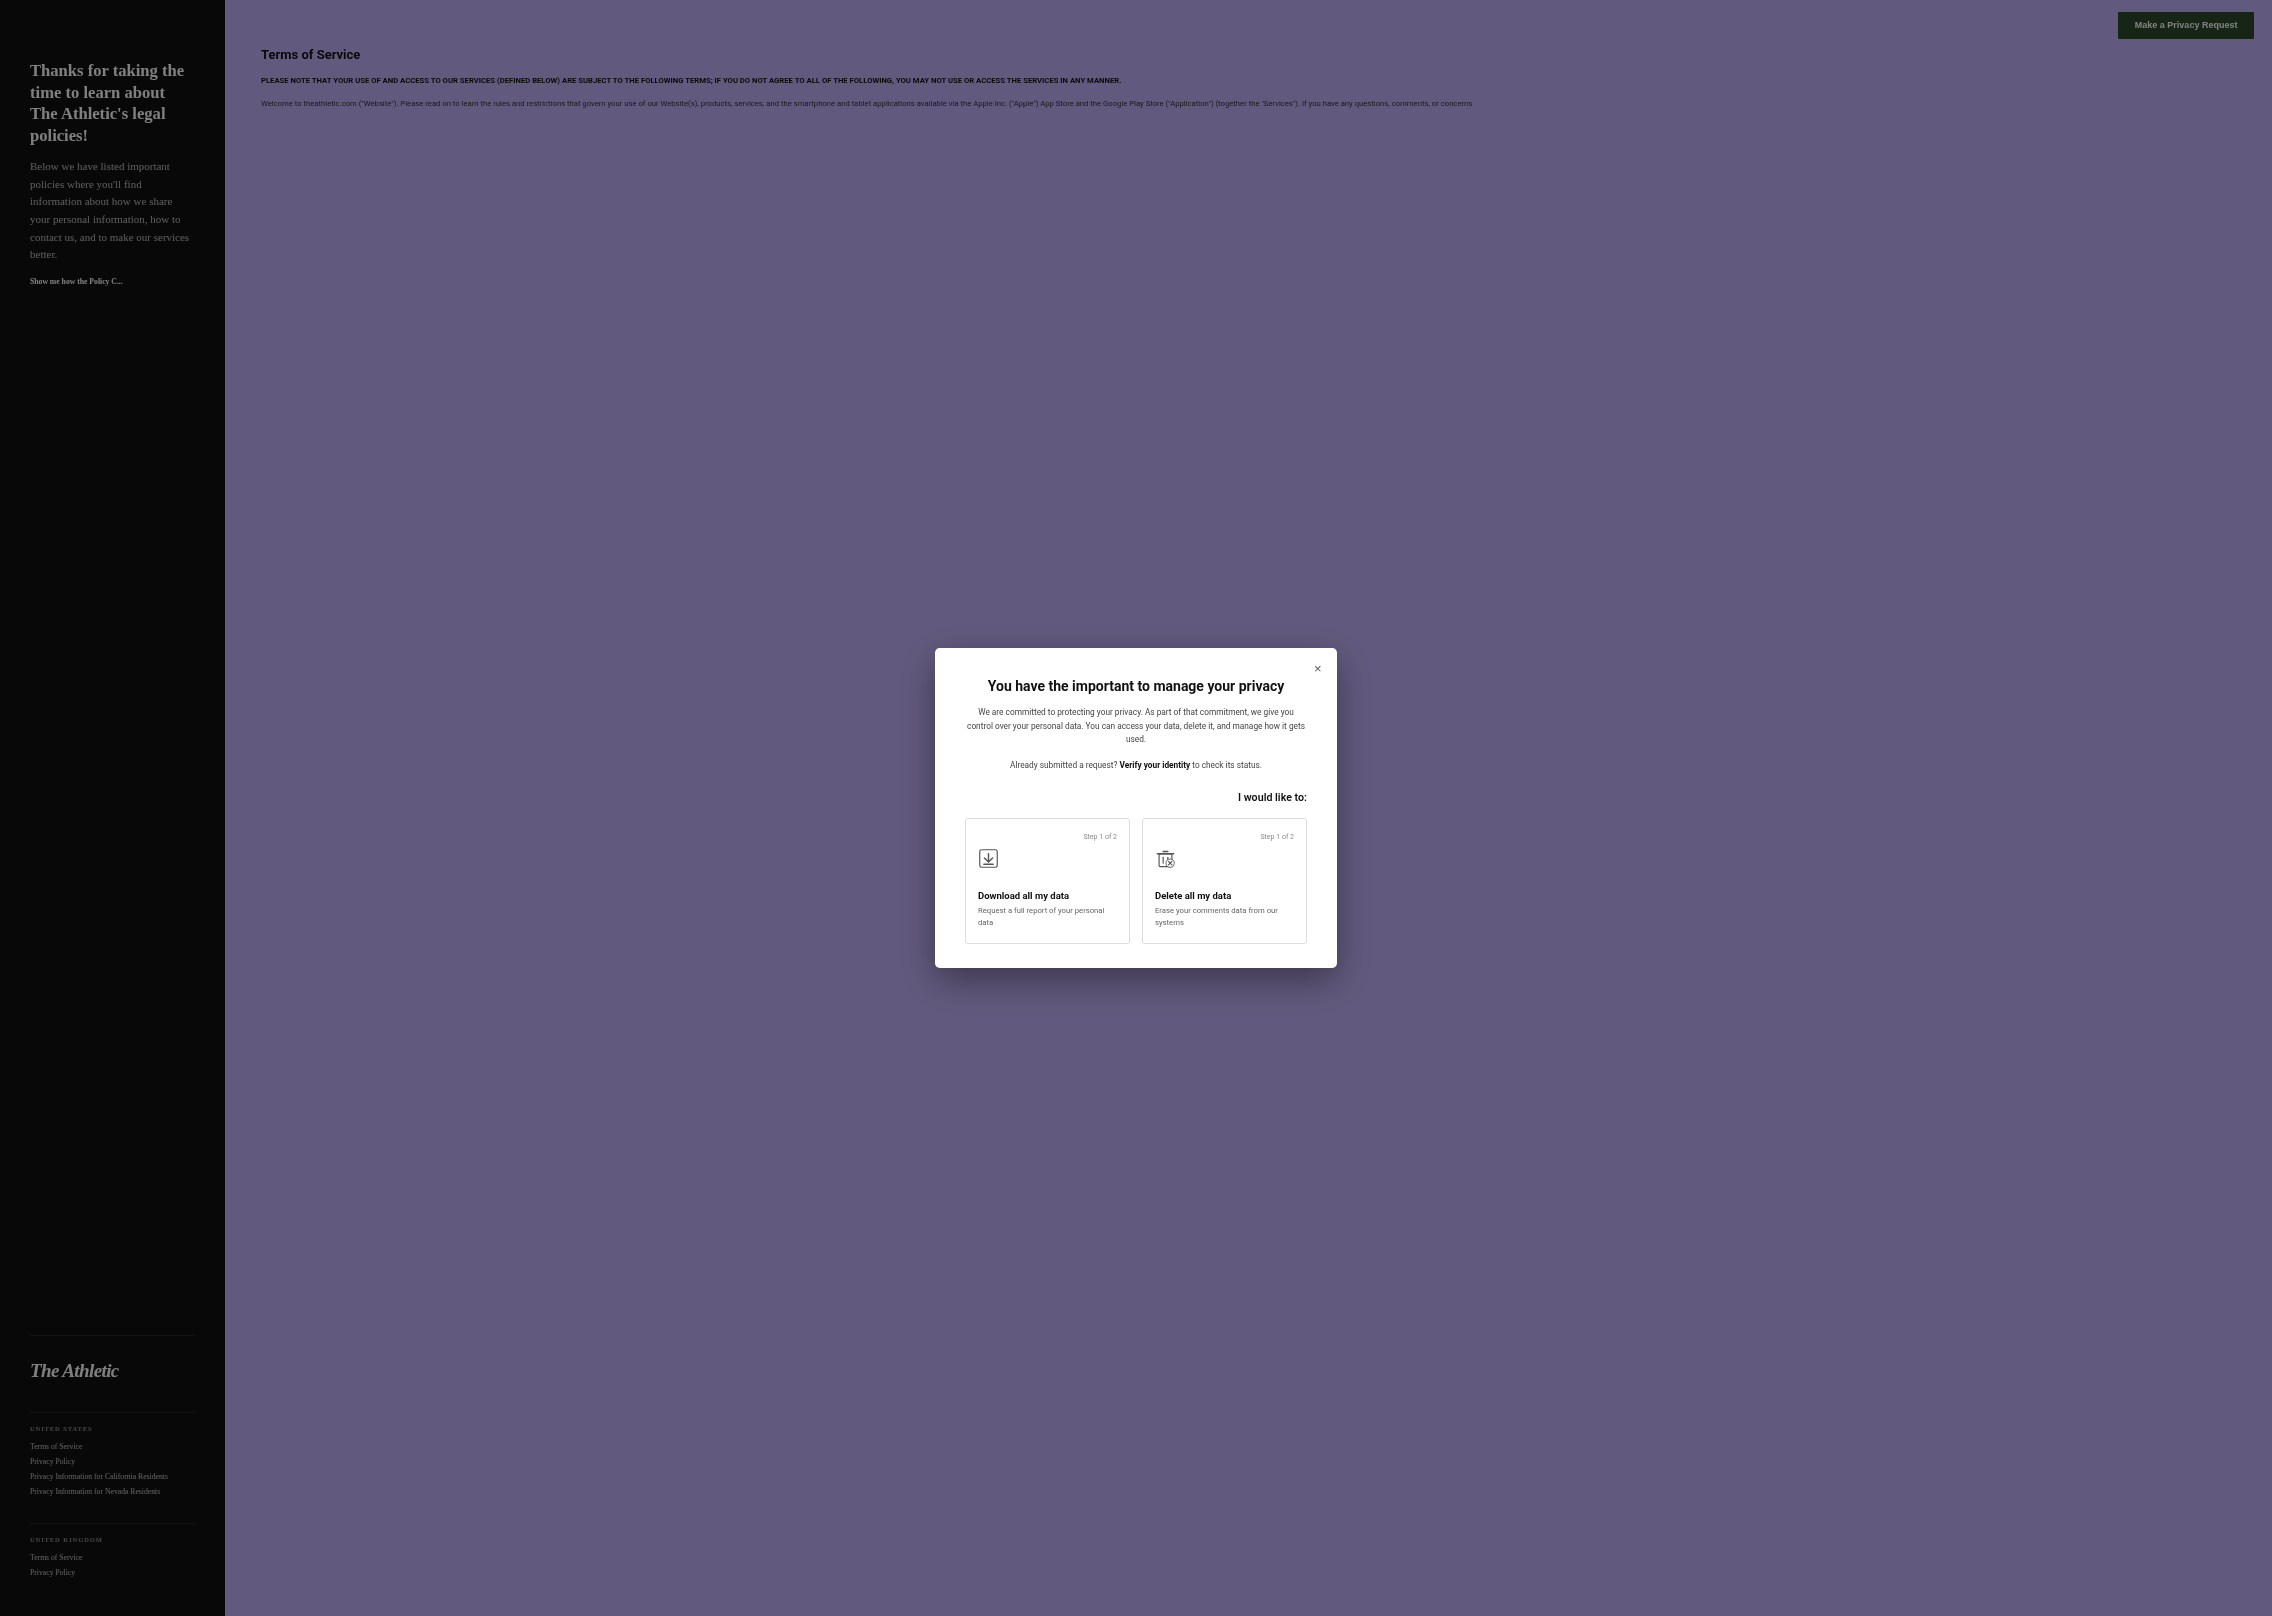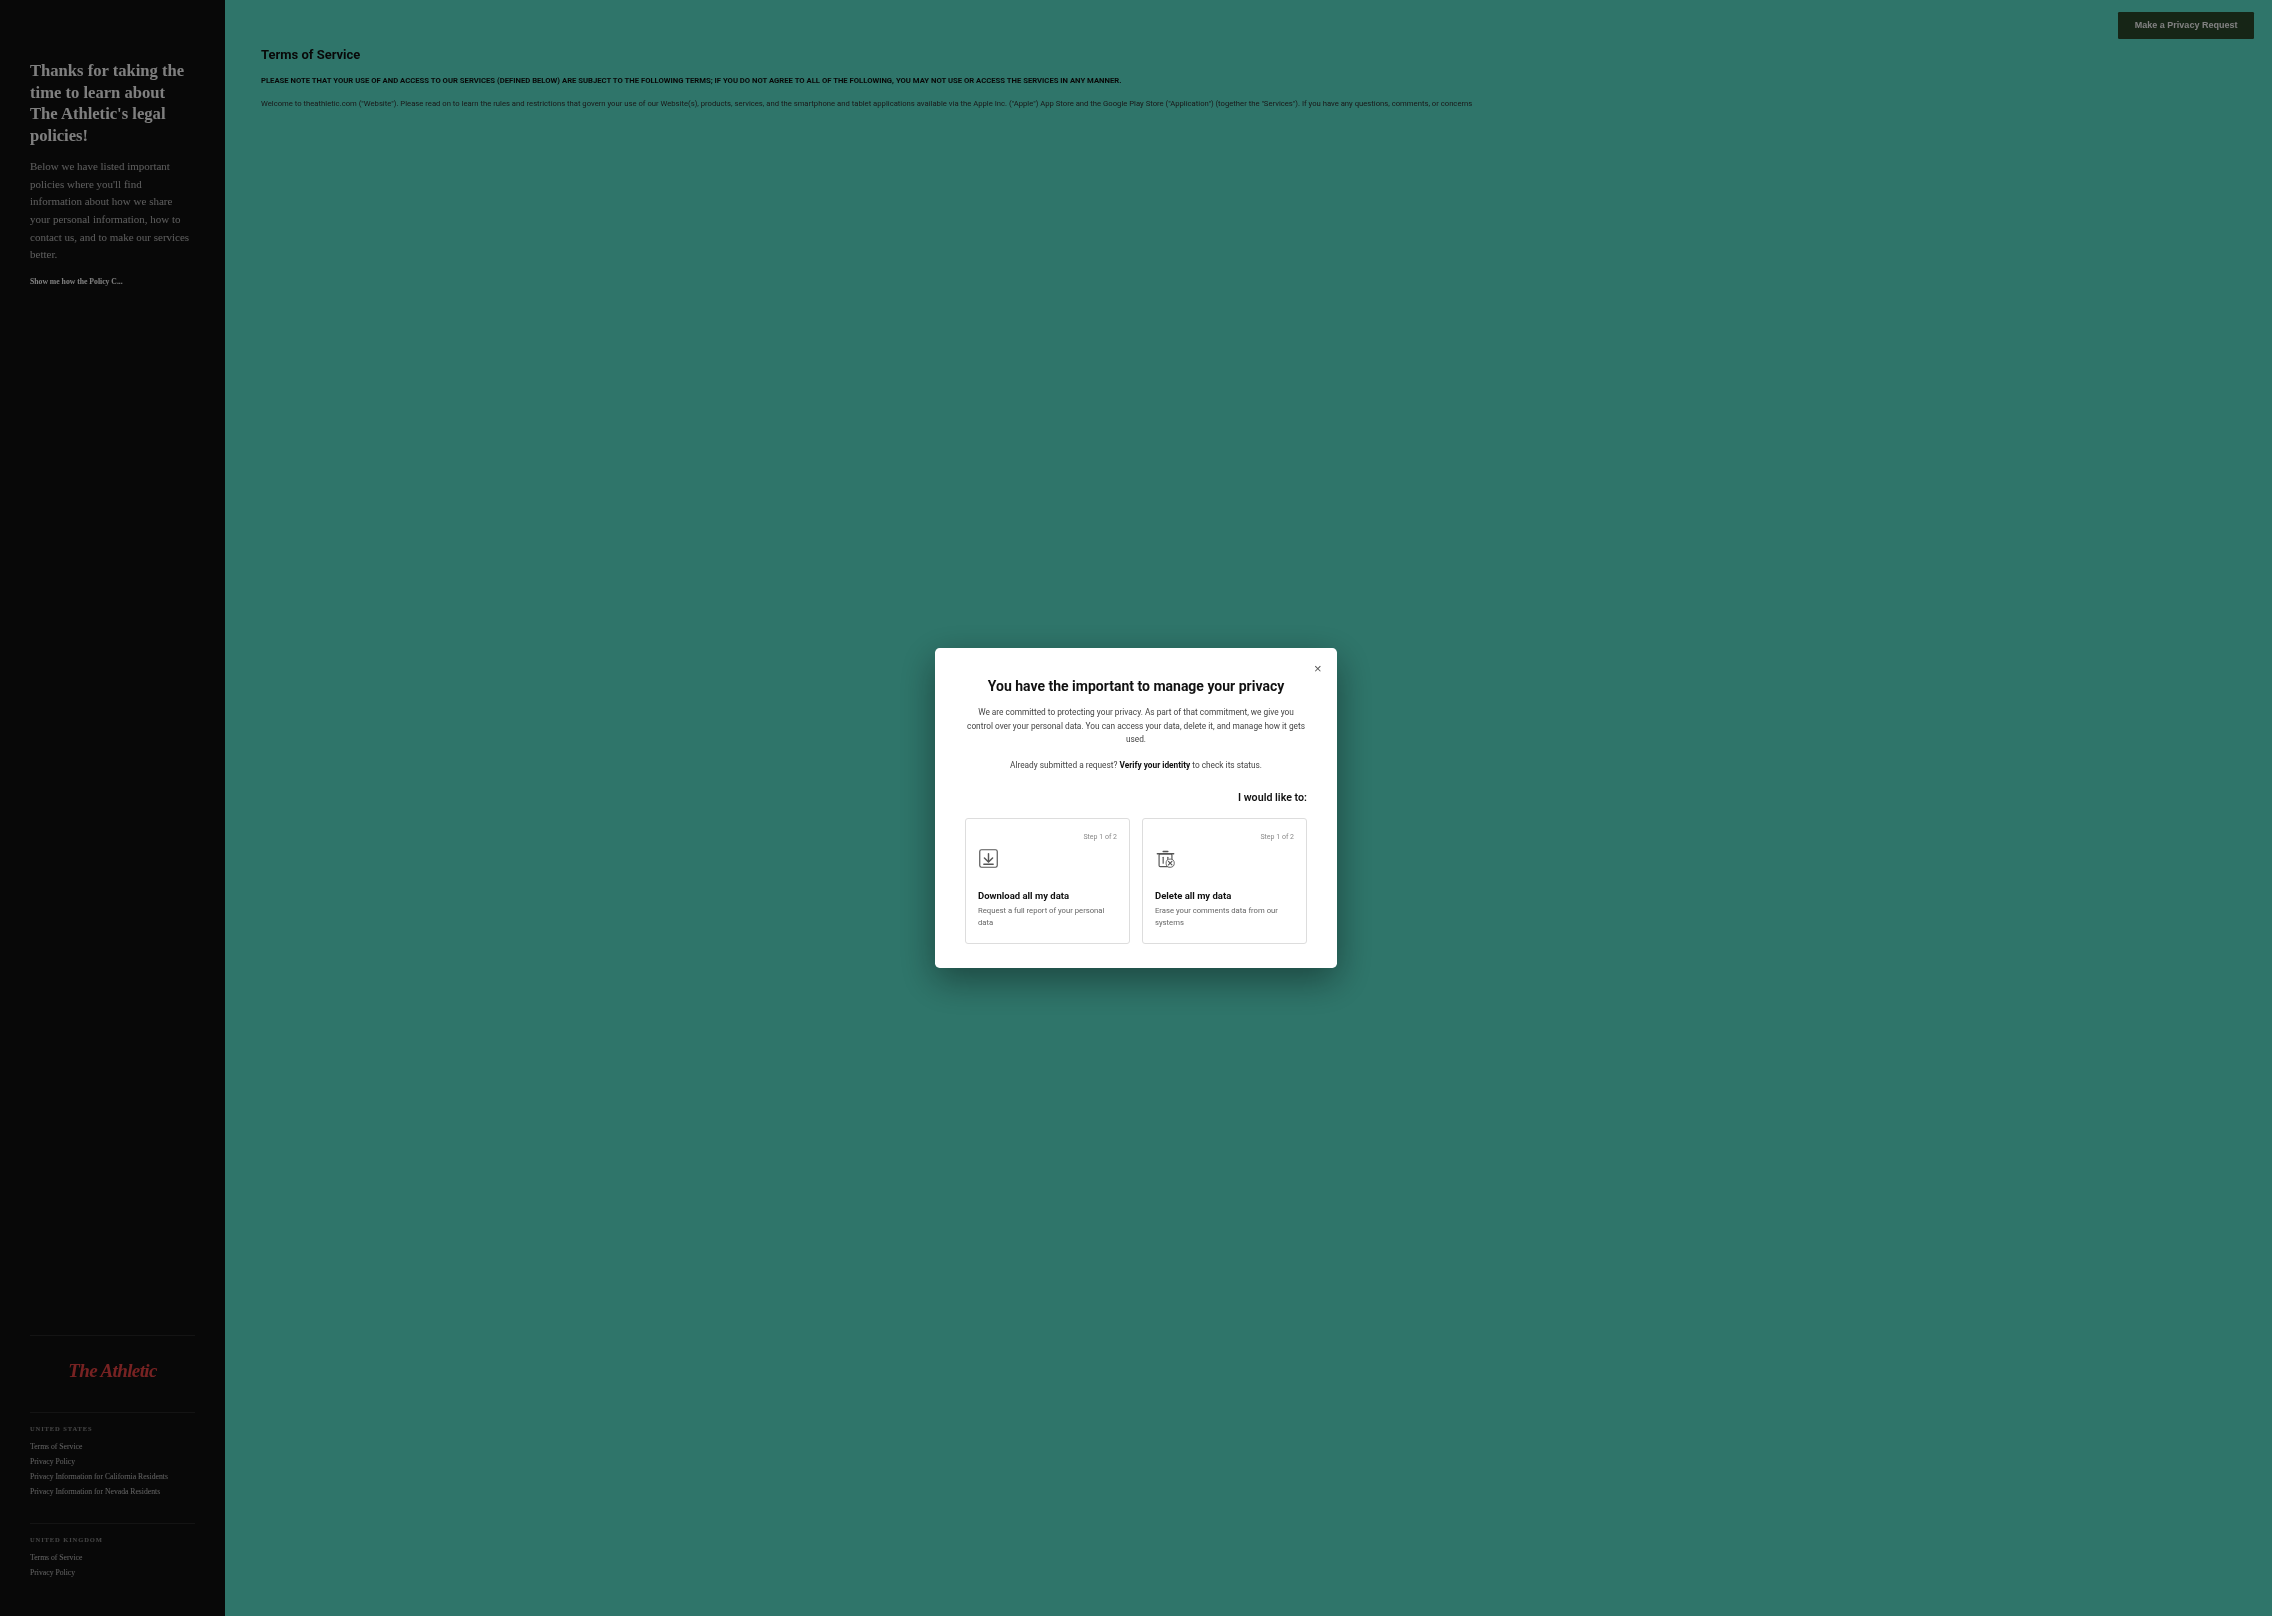--- a/index.html
+++ b/index.html
@@ -76,27 +76,26 @@
       font-size: 7.7px;
       font-weight: 700;
       color: #fff;
       text-decoration: none;
       cursor: pointer;
     }
 
     .brand-logo {
       font-size: 19px;
       font-weight: 900;
-      color: #ef4444;
+      color: #ffffff;
       font-style: italic;
       letter-spacing: -0.6px;
       padding: 24px 0 18px 0;
       border-top: 0.6px solid rgba(255,255,255,0.1);
       margin-top: auto;
-      text-align: center;
     }
 
     .nav-section {
       padding: 12px 0;
       border-top: 0.6px solid rgba(255,255,255,0.1);
     }
 
     .nav-section-title {
       font-size: 6.5px;
       font-weight: 700;
@@ -111,21 +110,21 @@
       font-size: 7.7px;
       color: rgba(255,255,255,0.75);
       text-decoration: none;
       padding: 3px 0;
       cursor: pointer;
     }
 
     
     .main-content {
       flex: 1;
-      background: #5eead4;
+      background: #c4b5fd;
       padding: 47px 36px;
       overflow-y: auto;
     }
 
     .make-request-btn {
       position: fixed;
       top: 12px;
       right: 18px;
       background: #2d4a2d;
       color: #fff;

